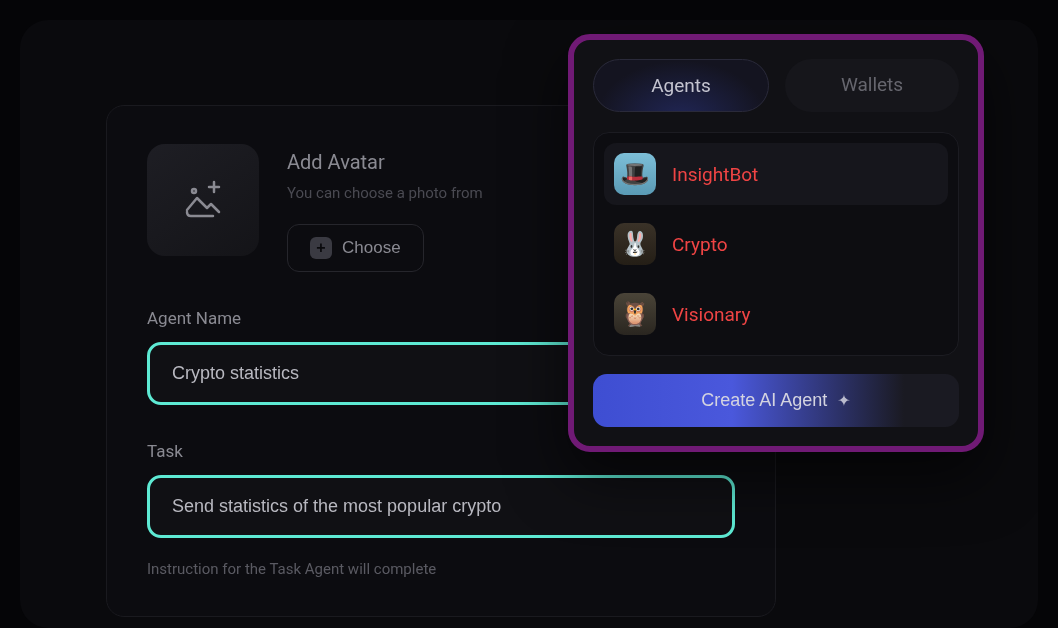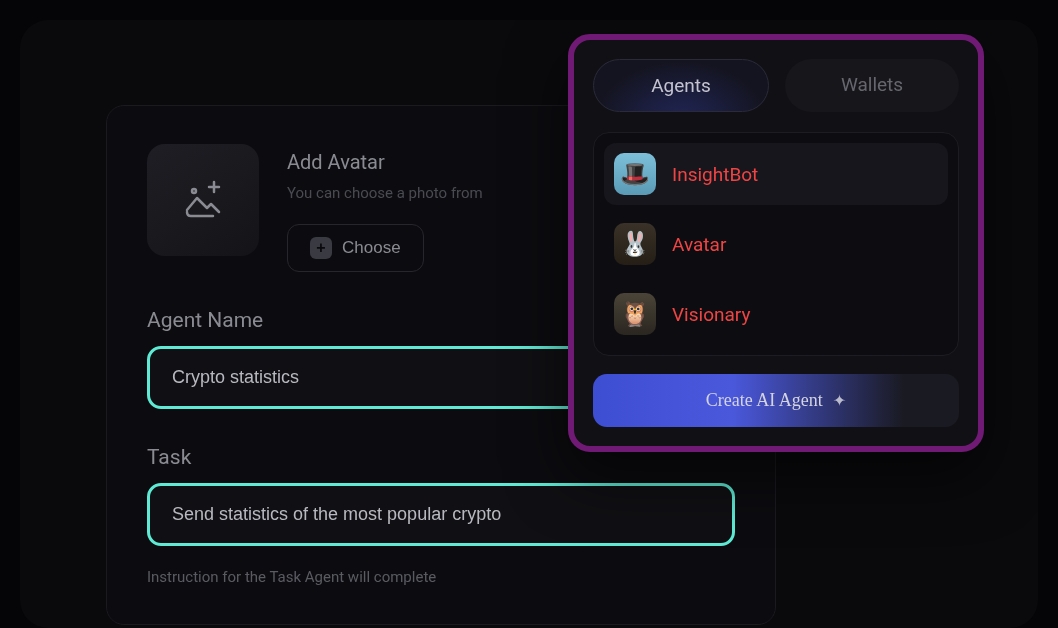--- a/index.html
+++ b/index.html
@@ -35,21 +35,21 @@
   padding: 12px 22px; border-radius: 12px;
   border: 1px solid #26262c; background: transparent;
   color: #8a8a92; font-size: 17px; cursor: pointer;
 }
 .plus-badge {
   width: 22px; height: 22px; border-radius: 6px; background: #3a3a42;
   display: inline-flex; align-items: center; justify-content: center;
   color: #0a0a0d; font-weight: 700; font-size: 16px;
 }
 .field { margin-top: 36px; }
-.field-label { color: #8a8a92; font-size: 21px; margin-bottom: 14px; }
+.field-label { color: #8a8a92; font-size: 17px; margin-bottom: 14px; }
 .text-input {
   width: 100%; padding: 18px 22px; border-radius: 14px;
   background: #101014; border: 3px solid #5eead4;
   color: #b8b8c0; font-size: 18px;
 }
 .field-hint { color: #5a5a62; font-size: 15px; margin-top: 22px; }
 
 .side-panel {
   position: absolute; right: 54px; top: 14px; width: 416px;
   background: #111115; border: 6px solid #701a75; border-radius: 22px;
@@ -81,21 +81,21 @@
   font-size: 24px;
 }
 .av1 { background: linear-gradient(#7dbfd8,#5a9ab5); }
 .av2 { background: linear-gradient(#3a3228,#241e16); }
 .av3 { background: linear-gradient(#4a4438,#2a2620); }
 .agent-name { color: #ef4444; font-size: 19px; }
 .create-btn {
   width: 100%; padding: 16px 0; border: none; border-radius: 14px;
   background: linear-gradient(90deg, #3e4ed2 0%, #4a58dc 38%, #1a1a22 85%);
   color: #d4d4e0; font-size: 18px; cursor: pointer;
-  display: flex; align-items: center; justify-content: center; gap: 10px; font-family: Liberation Serif, serif;
+  display: flex; align-items: center; justify-content: center; gap: 10px;
 }
 .sparkle { font-size: 16px; opacity: 0.85; }
 </style>
 </head>
 <body>
 
 <div class="main-card">
 
   <div class="form-panel">
     <div class="avatar-row">
@@ -137,21 +137,21 @@
       <div class="tab">Wallets</div>
     </div>
 
     <div class="agent-list">
       <div class="agent-item">
         <div class="agent-avatar av1">🎩</div>
         <div class="agent-name">InsightBot</div>
       </div>
       <div class="agent-item">
         <div class="agent-avatar av2">🐰</div>
-        <div class="agent-name">Avatar</div>
+        <div class="agent-name">Crypto</div>
       </div>
       <div class="agent-item">
         <div class="agent-avatar av3">🦉</div>
         <div class="agent-name">Visionary</div>
       </div>
     </div>
 
     <button class="create-btn">
       <span>Create AI Agent</span>
       <span class="sparkle">✦</span>

